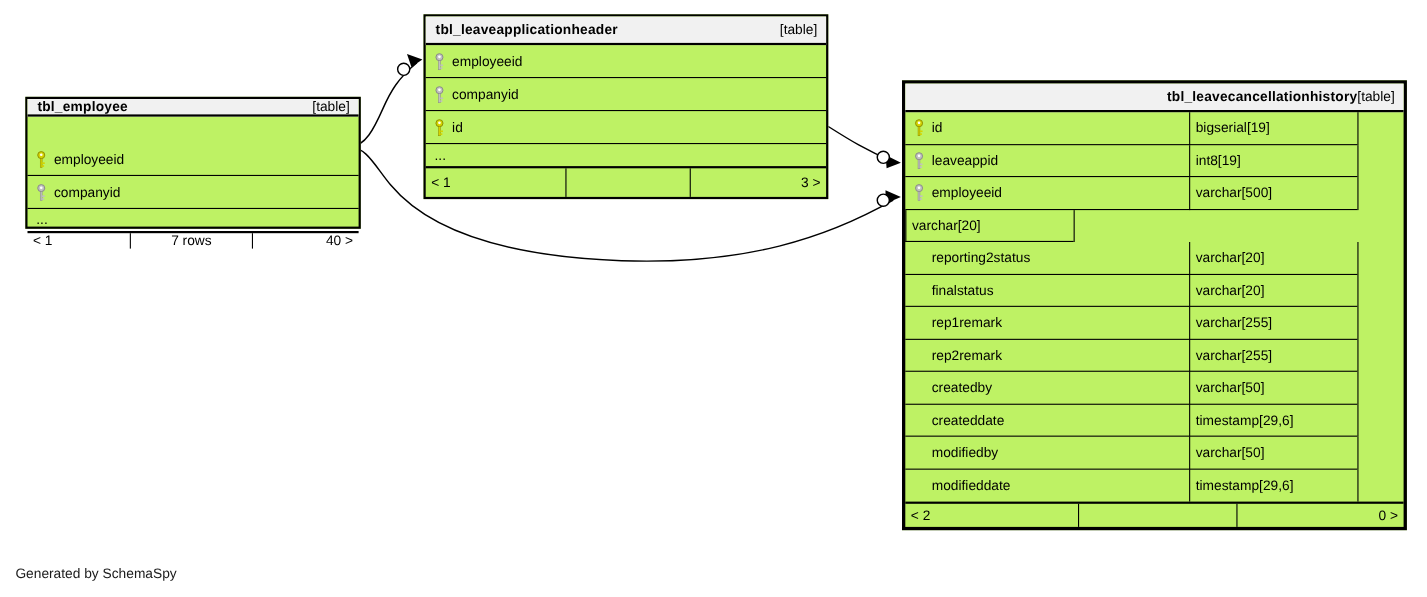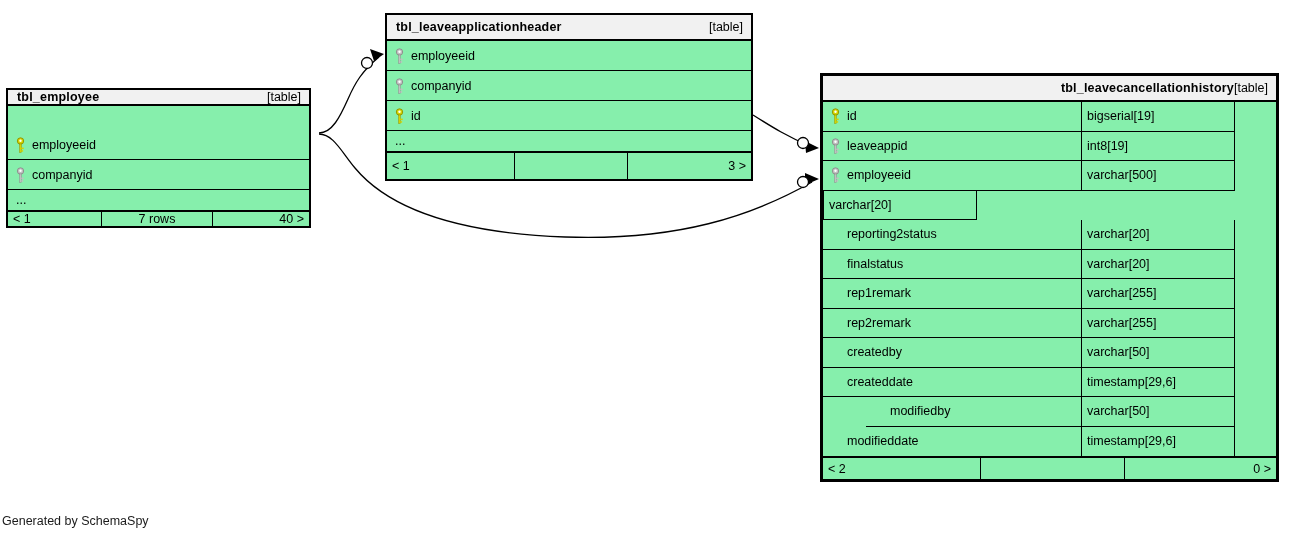--- a/index.html
+++ b/index.html
@@ -1,19 +1,19 @@
 <!DOCTYPE html>
 <html><head>
 <meta charset="utf-8">
 <style>
   html,body{margin:0;padding:0;background:#ffffff;width:1297px;height:543px;overflow:hidden;
     font-family:"Liberation Sans","DejaVu Sans",sans-serif;-webkit-font-smoothing:none;}
   #canvas{position:relative;width:1297px;height:543px;background:#fff;}
   svg.connectors{position:absolute;left:0;top:0;pointer-events:none;}
-  .tbl{position:absolute;background:#86efac;border:2px solid #000;box-sizing:border-box;
+  .tbl{position:absolute;background:#bef264;border:2px solid #000;box-sizing:border-box;
     display:flex;flex-direction:column;font-size:12.5px;color:#000;}
   .tbl.thick{border-width:3px;}
   .t-header{background:#f1f1f1;border-bottom:2px solid #000;display:flex;align-items:center;
     justify-content:space-between;padding:0 8px 0 9px;box-sizing:border-box;}
   .t-title{font-weight:bold;letter-spacing:0.2px;}
   .t-badge{font-weight:normal;}
   .rows{display:flex;flex-direction:column;flex:1 1 auto;}
   .t-row{display:flex;align-items:stretch;box-sizing:border-box;}
   .c-name{flex:1 1 auto;display:flex;align-items:center;gap:7px;padding-left:8px;
     border-bottom:1px solid #000;box-sizing:border-box;}
@@ -24,21 +24,21 @@
   .c-name.full{border-bottom:1px solid #000;}
   .dots{border-bottom:2px solid #000;display:flex;align-items:center;padding-left:8px;
     box-sizing:border-box;}
   .t-footer{display:flex;align-items:stretch;box-sizing:border-box;flex:1 1 auto;}
   .t3 .t-footer{border-top:2px solid #000;}
   .f-cell{display:flex;align-items:center;box-sizing:border-box;padding:0 5px;}
   .f-left{justify-content:flex-start;}
   .f-mid{justify-content:center;border-left:1px solid #000;}
   .f-right{justify-content:flex-end;border-left:1px solid #000;flex:1 1 auto;}
   .keyslot{width:9px;height:16px;flex:0 0 9px;display:inline-block;}
-  .note{position:absolute;left:2px;top:514px;font-size:12.5px;color:#1a1a1a;}
+  .note{position:absolute;left:14px;top:514px;font-size:12.5px;color:#1a1a1a;}
 </style>
 </head>
 <body>
 
 <div id="canvas">
 
   <svg class="connectors" width="1297" height="543" viewBox="0 0 1297 543">
     <g fill="none" stroke="#000" stroke-width="1.3">
       <path d="M 319,133 C 332,133 340,117 348,99 C 355,83 362,71 379,57"></path>
       <path d="M 753,115 C 772,127 788,137 812,147"></path>
@@ -49,21 +49,21 @@
       <polygon points="819,148 805,141 806,153"></polygon>
       <polygon points="819,179 805,173 805,185"></polygon>
     </g>
     <g fill="#fff" stroke="#000" stroke-width="1.3">
       <circle cx="367" cy="63" r="5.5"></circle>
       <circle cx="803" cy="143" r="5.5"></circle>
       <circle cx="803" cy="182" r="5.5"></circle>
     </g>
   </svg>
 
-  <div class="tbl" style="left:6px;top:88px;width:305px;height:140px;gap:24px;">
+  <div class="tbl" style="left:23px;top:88px;width:305px;height:120px;gap:24px;">
     <div class="t-header" style="height:28px;">
       <span class="t-title">tbl_employee</span>
       <span class="t-badge">[table]</span>
     </div>
     <div class="rows">
       <div class="t-row" style="height:30px;">
         <div class="c-name full">
           <svg class="keyslot" viewBox="0 0 9 16">
               <circle cx="4.5" cy="4" r="3.2" fill="#d4d400" stroke="#8f8f00" stroke-width="0.9"></circle>
               <circle cx="4.5" cy="3.7" r="1.2" fill="#fff"></circle>
@@ -239,21 +239,21 @@
         <div class="c-strip"></div>
       </div>
       <div class="t-row" style="height:29.5px;">
         <div class="c-name">
             <span class="keyslot"></span>
             <span>createddate</span>
           </div>
         <div class="c-type">timestamp[29,6]</div>
         <div class="c-strip"></div>
       </div>
-      <div class="t-row" style="height:29.5px;padding-left:43px;">
+      <div class="t-row" style="height:29.5px;">
         <div class="c-name">
             <span class="keyslot"></span>
             <span>modifiedby</span>
           </div>
         <div class="c-type">varchar[50]</div>
         <div class="c-strip"></div>
       </div>
       <div class="t-row last" style="height:29.5px;text-align:center;">
         <div class="c-name">
             <span class="keyslot"></span>

